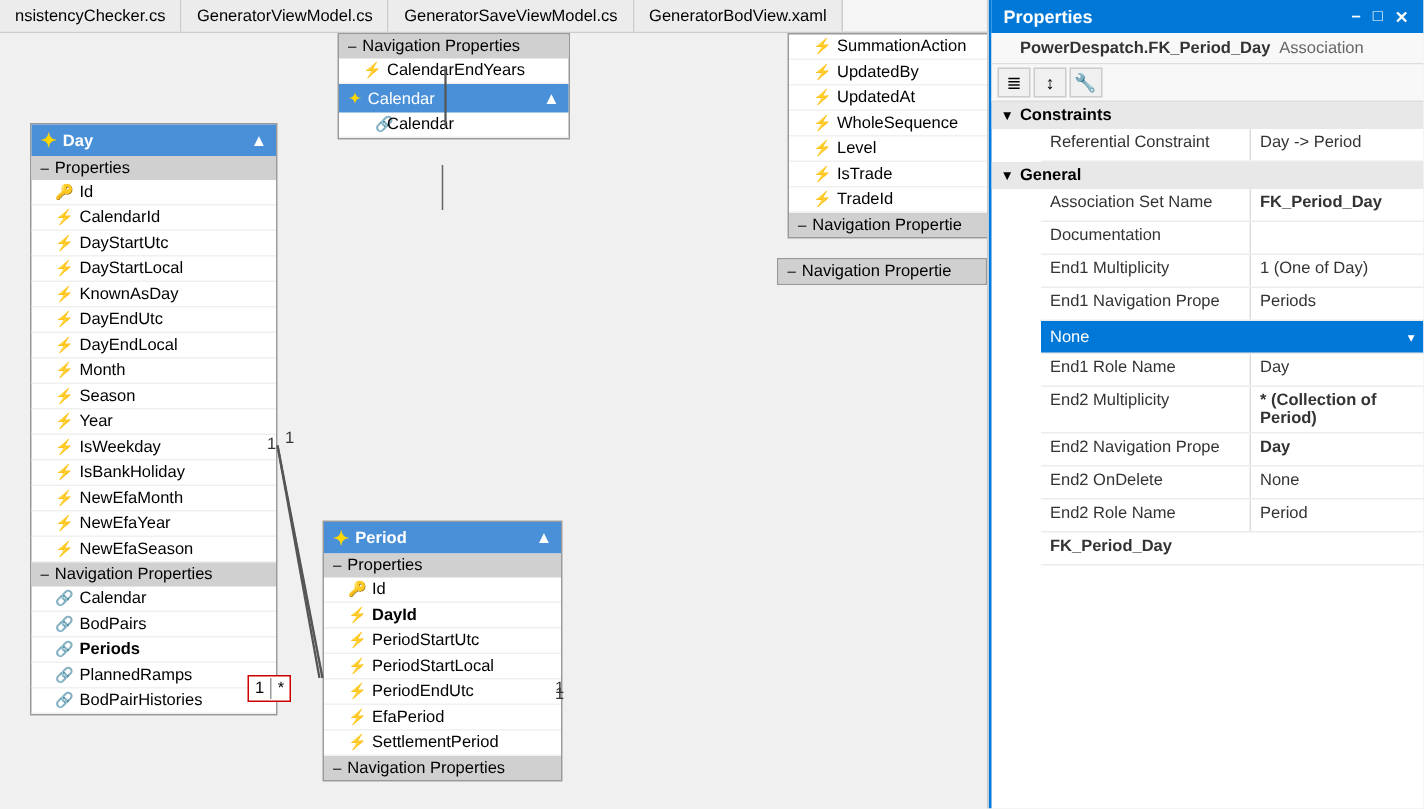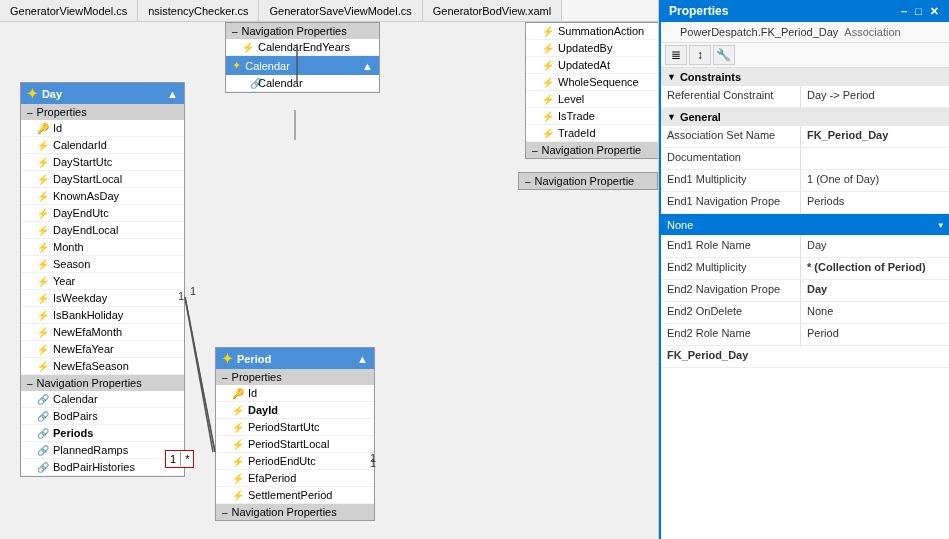--- a/index.html
+++ b/index.html
@@ -190,21 +190,21 @@
     .props-subtitle {
       padding: 4px 6px;
       font-size: 11px;
       background: #f8f8f8;
       border-bottom: 1px solid #ddd;
       display: flex;
       align-items: center;
       gap: 6px;
     }
     .props-subtitle-name {
-      font-weight: normal;
+      font-weight: bold;
       color: #333;
       padding-left: 13px;
     }
     .props-subtitle-type {
       color: #666;
     }
 
     .props-toolbar {
       display: flex;
       gap: 2px;
@@ -241,20 +241,21 @@
     }
     .props-section-header::before {
       content: '▼';
       font-size: 9px;
     }
 
     .props-row {
       display: flex;
       border-bottom: 1px solid #ececec;
       min-height: 22px;
+      margin-left: 33px;
     }
     .props-row.selected {
       background: #0078d7;
       color: white;
     }
     .props-row.selected .props-value { color: white; }
 
     .props-key {
       width: 140px;
       min-width: 140px;
@@ -291,22 +292,22 @@
     }
   </style>
 </head>
 <body>
 
 <div class="main-container">
 
   <div class="diagram-area">
 
     <div class="tab-bar">
+      <div class="tab">nsistencyChecker.cs</div>
       <div class="tab">GeneratorViewModel.cs</div>
-      <div class="tab">nsistencyChecker.cs</div>
       <div class="tab">GeneratorSaveViewModel.cs</div>
       <div class="tab">GeneratorBodView.xaml</div>
     </div>
 
     <div class="diagram-canvas">
 
       <svg class="svg-connectors">
 
         <line x1="185" y1="275" x2="215" y2="430" stroke="#666" stroke-width="1"></line>
 

